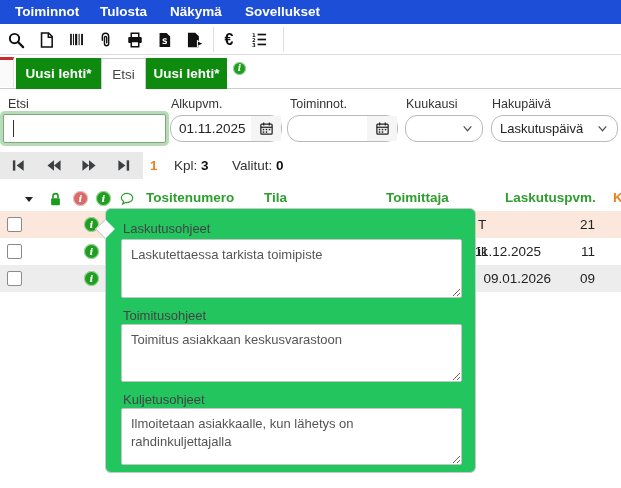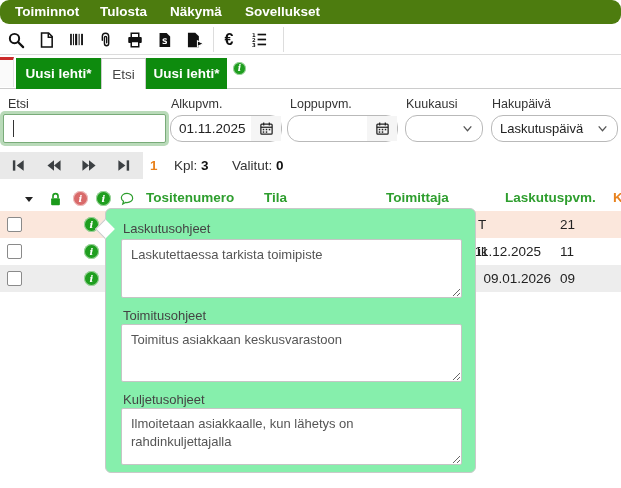--- a/index.html
+++ b/index.html
@@ -3,21 +3,21 @@
 <meta charset="utf-8">
 <style>
   * { margin:0; padding:0; box-sizing:border-box; }
   html,body { background:#fff; }
   .app {
     position:relative; width:621px; height:488px; overflow:hidden;
     font-family:"Liberation Sans","DejaVu Sans",sans-serif;
     font-size:13.5px; color:#222; background:#fff;
   }
   
-  .menubar { position:absolute; left:0; top:0; width:621px; height:24px; background:#4d7c0f;border-radius:9px; }
+  .menubar { position:absolute; left:0; top:0; width:621px; height:24px; background:#1d4ed8; }
   .menubar .mitem { position:absolute; top:0; height:24px; line-height:24px; color:#fff;
     font-weight:600; font-size:13.5px; cursor:default; }
   
   .toolbar { position:absolute; left:0; top:24px; width:621px; height:31px; background:#fff;
     border-bottom:1px solid #dcdcdc; }
   .tbtn { position:absolute; top:3px; width:26px; height:25px; display:flex; align-items:center;
     justify-content:center; color:#111; }
   .tbtn svg { display:block; }
   .tsep { position:absolute; top:3px; width:1px; height:25px; background:#ddd; }
   .teuro { font-size:16px; font-weight:700; line-height:25px; }
@@ -67,23 +67,23 @@
   .hicon { position:absolute; top:3px; }
   .grow { position:absolute; left:0; width:621px; height:27px; }
   .row1 { top:211px; background:#fbe7dc; }
   .row2 { top:238px; background:#ffffff; }
   .row3 { top:265px; background:#ededed; }
   .cbx { position:absolute; left:7px; top:6px; width:15px; height:15px; background:#fff;
     border:1px solid #8a8a8a; border-radius:2px; cursor:pointer; }
   .rowinfo { position:absolute; left:84px; top:6px; cursor:pointer; }
   .rtail { position:absolute; left:478px; top:0; line-height:27px; white-space:nowrap; }
   .rdate { position:absolute; left:469px; top:0; width:72px; line-height:27px; text-align:right; white-space:nowrap; }
-  .rki { position:absolute; left:560px; top:0; width:35px; line-height:27px; white-space:nowrap; }
-  
-  .popup { position:absolute; left:105px; top:208px; width:371px; height:265px; background:#86efac;
+  .rki { position:absolute; left:560px; top:0; width:35px; line-height:27px; text-align:right; white-space:nowrap; }
+  
+  .popup { position:absolute; left:105px; top:208px; width:371px; height:265px; background:#22c55e;
     border:1px solid #c9c9c9; border-radius:6px; z-index:10; }
   .popup .notch { position:absolute; left:-8px; top:13px; width:14px; height:14px; background:#fff;
     border-left:1px solid #c9c9c9; border-bottom:1px solid #c9c9c9; transform:rotate(45deg); }
   .plabel { position:absolute; left:17px; font-size:13px; color:#444; }
   .popup textarea { position:absolute; left:15px; width:341px; border:1px solid #c5c5c5; border-radius:2px;
     padding:6px 9px; font:13px/1.35 "Liberation Sans","DejaVu Sans",sans-serif; color:#555;
     resize:both; overflow:auto; background:#fff; outline:none; }
 </style>
 </head>
 <body>
@@ -167,21 +167,21 @@
   <div class="tabrow">
     <span class="tabstub"></span>
     <span class="tab green" style="left:16px;width:85px">Uusi lehti*</span>
     <span class="tab active" style="left:101px;width:45px">Etsi</span>
     <span class="tab green" style="left:146px;width:81px">Uusi lehti*</span>
     <span class="tabinfo info-dot info-green small"></span>
   </div>
 
   <span class="flabel" style="left:8px">Etsi</span>
   <span class="flabel" style="left:171px">Alkupvm.</span>
-  <span class="flabel" style="left:290px">Loppupvm.</span>
+  <span class="flabel" style="left:290px">Toiminnot.</span>
   <span class="flabel" style="left:406px">Kuukausi</span>
   <span class="flabel" style="left:492px">Hakupäivä</span>
 
   <div class="search-wrap">
     <input type="text" value="" style="">
     <span class="caret-bar"></span>
   </div>
 
   <div class="fbox dategroup" style="left:170px;width:112px">
     <span class="dval">01.11.2025</span>

